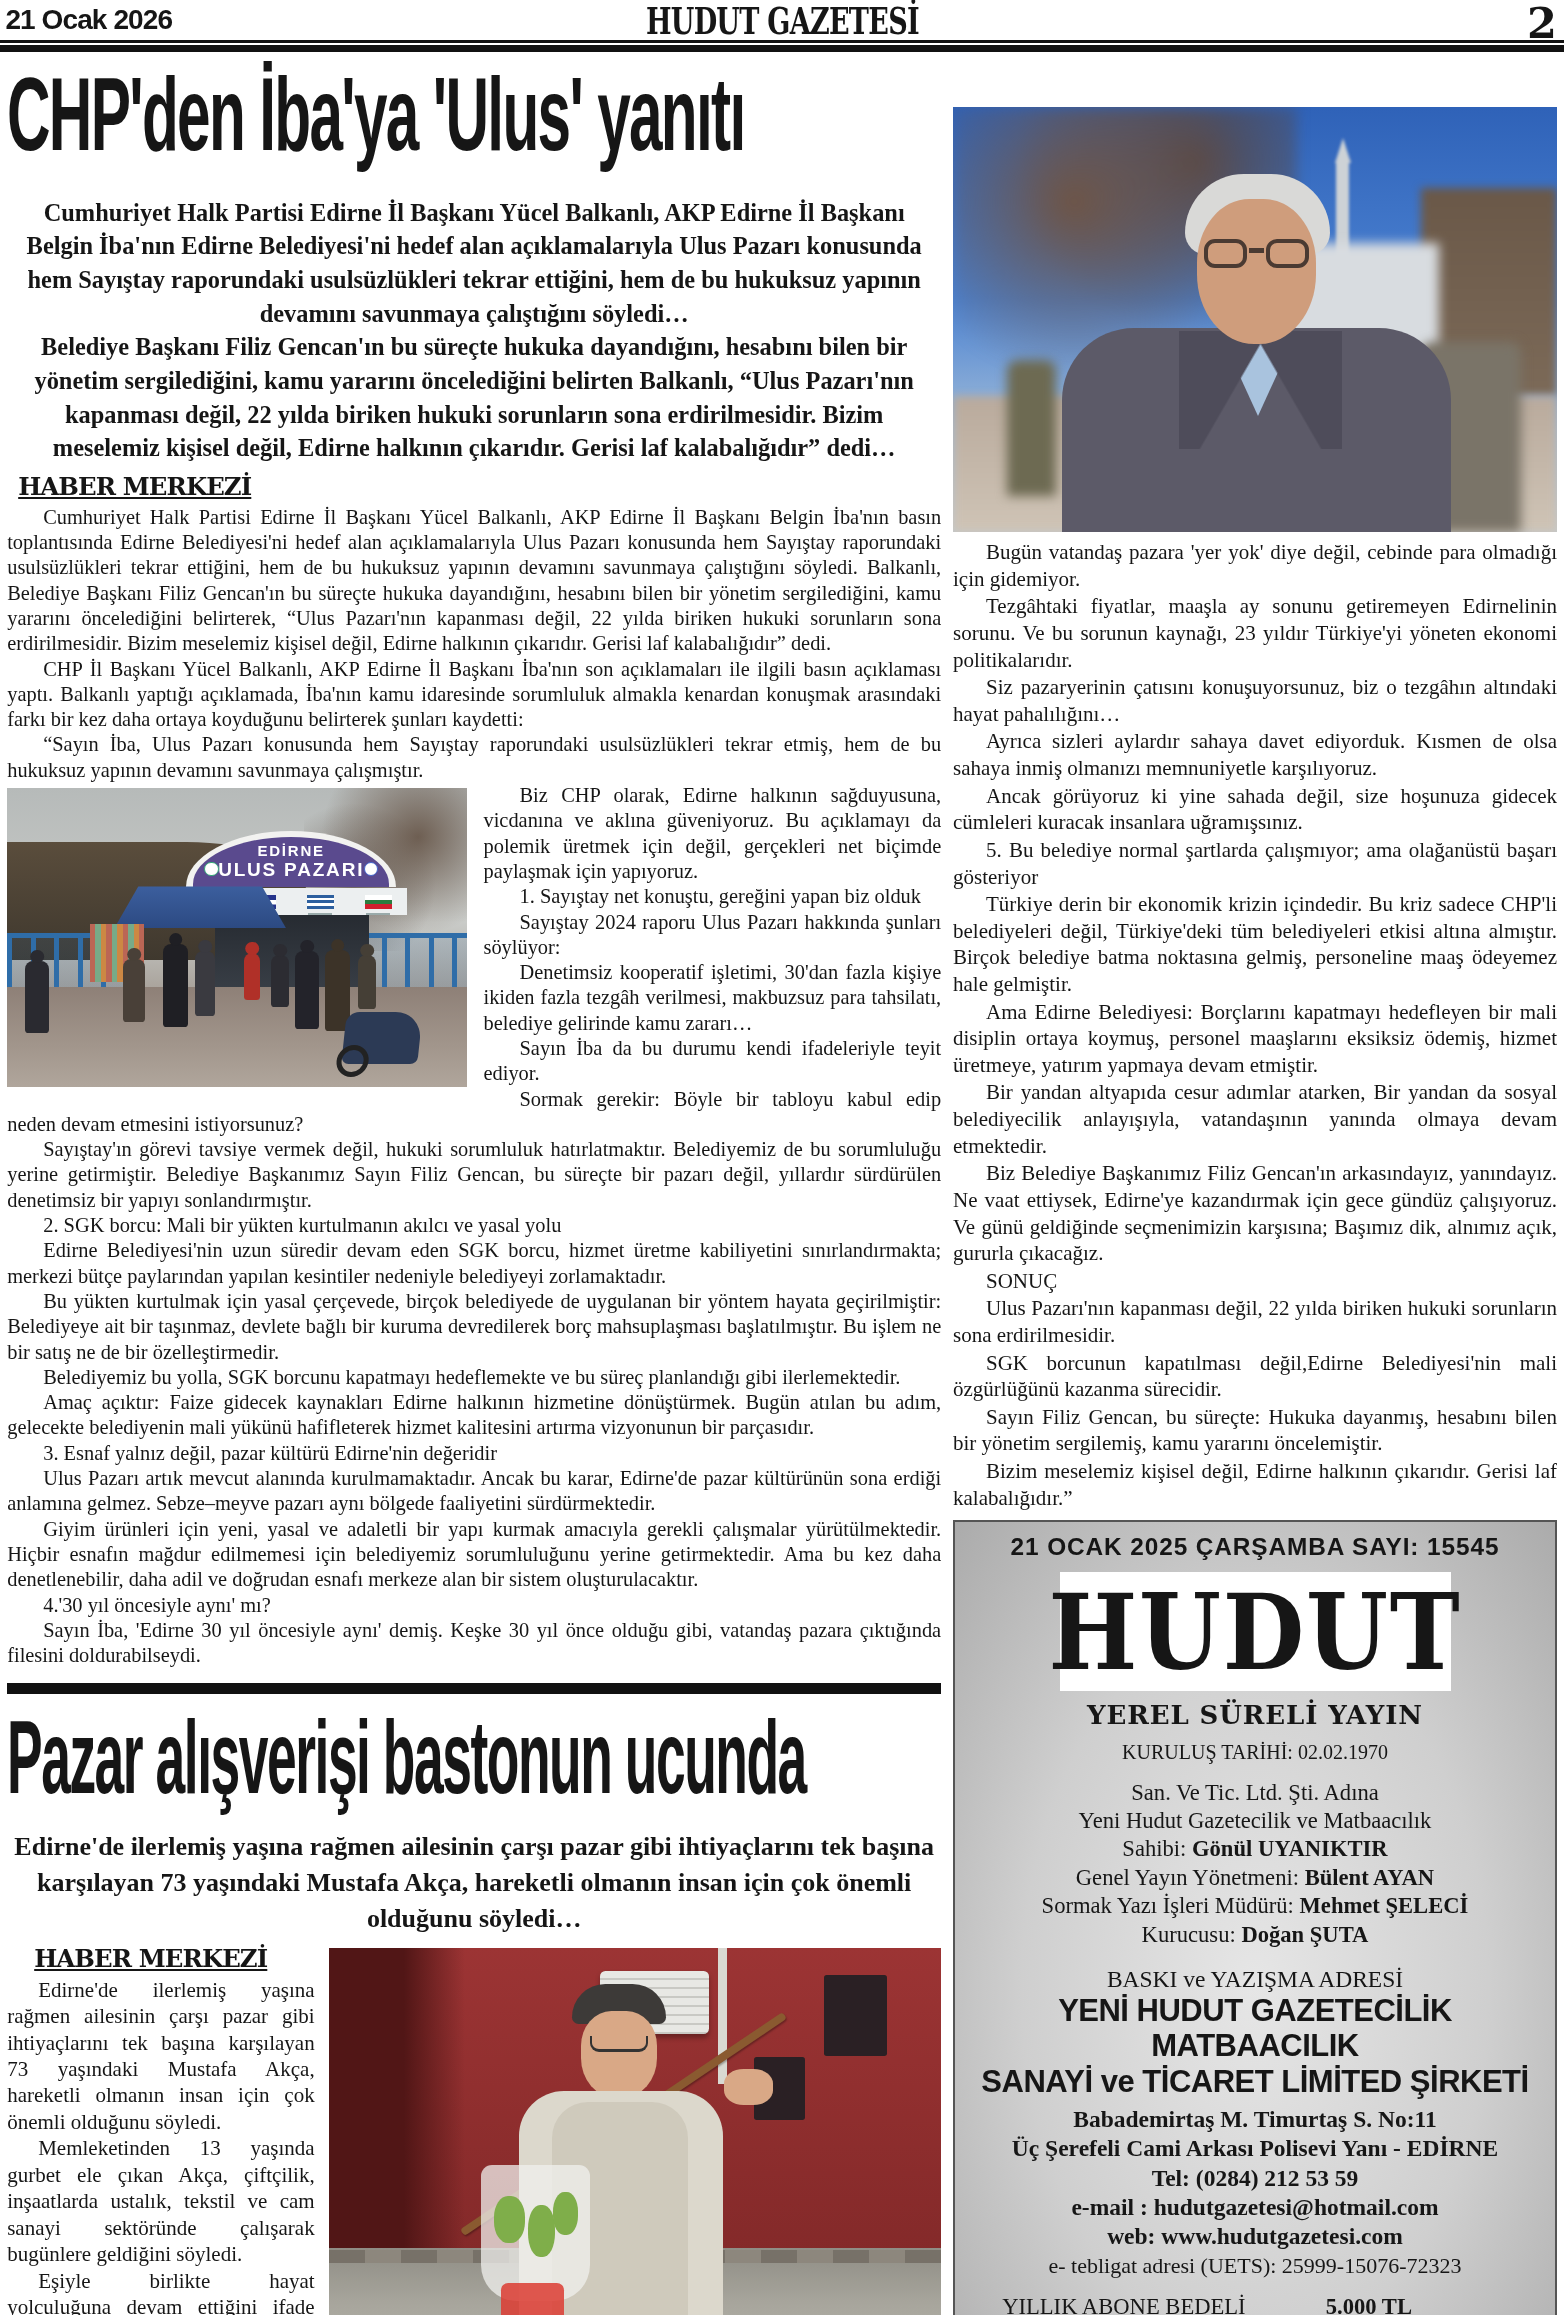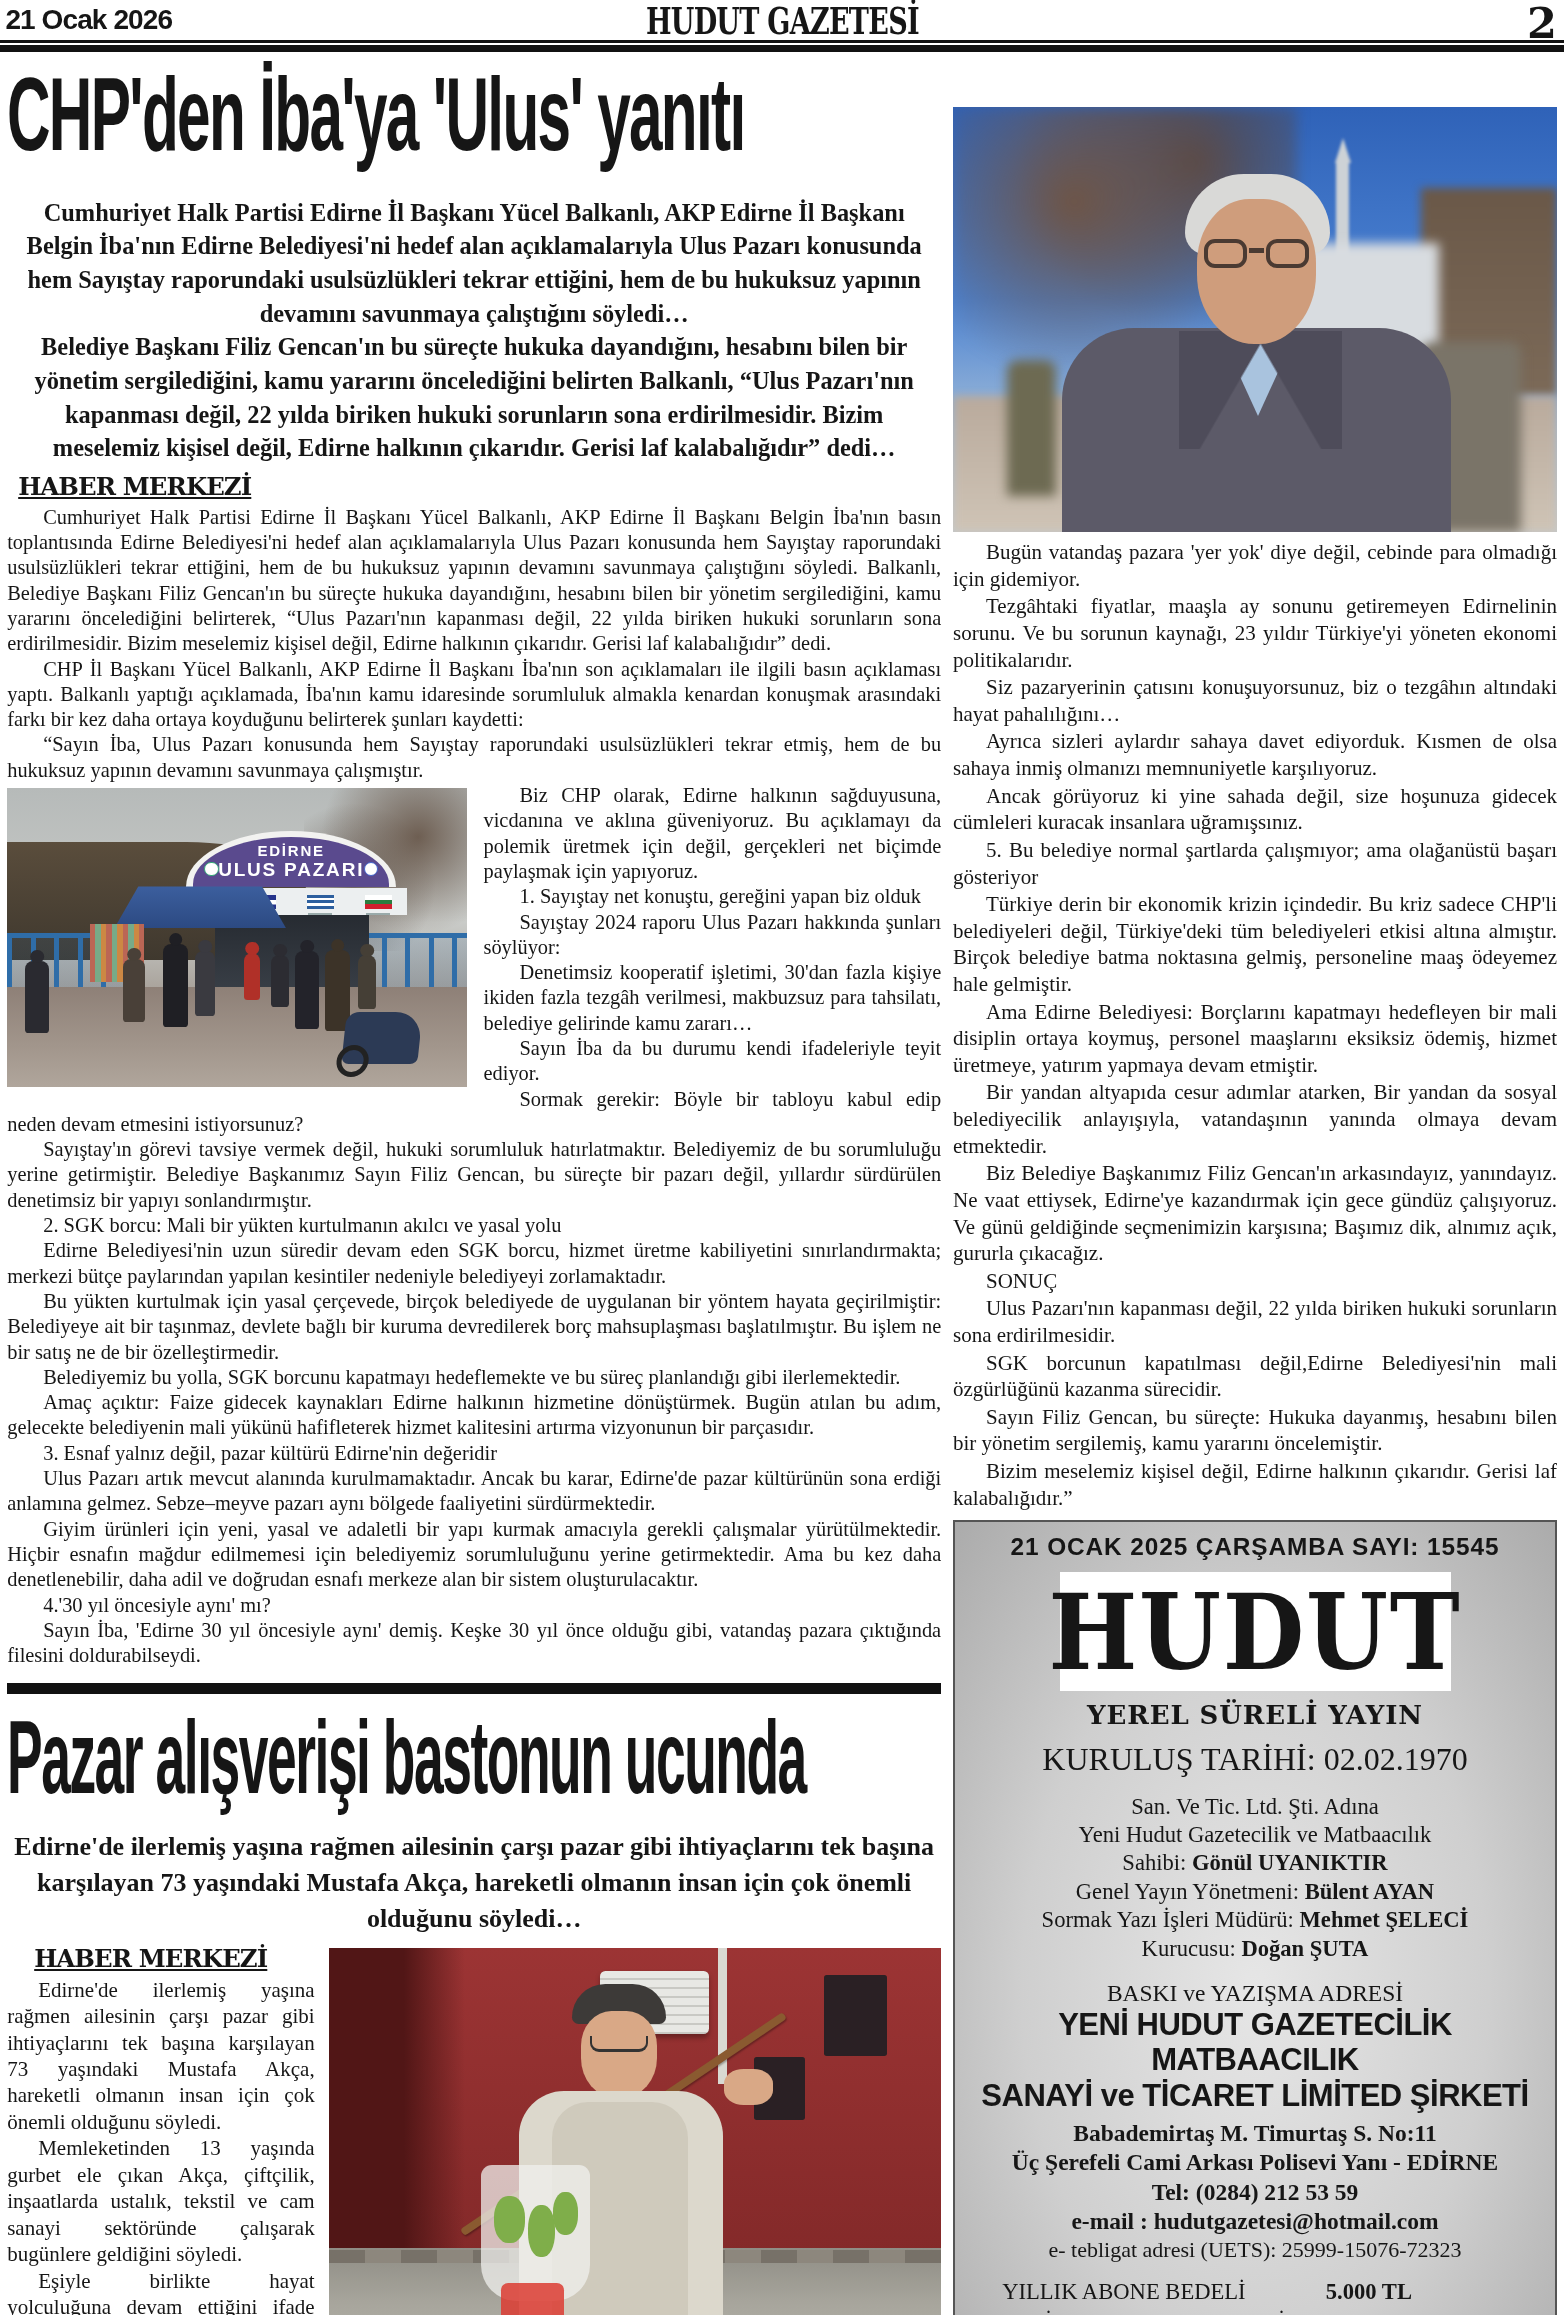--- a/index.html
+++ b/index.html
@@ -162,21 +162,21 @@
   
   .imprint { margin-top:9px; width:604px; height:850px; border:2.7px solid #555; padding:9px 12.7px;
              background:radial-gradient(ellipse at 50% 55%, #e6e6e6 0%, #cfcfcf 55%, #ababab 100%);
              text-align:center; }
   .imp-date { font-family:"Liberation Sans",sans-serif; font-weight:bold; font-size:24.4px; letter-spacing:0.9px; margin-top:1.8px; }
   .imp-logo { width:391px; height:119px; background:#fff; margin:11px auto 1.8px auto;
               display:flex; align-items:center; justify-content:center; }
   .imp-logo span { font-family:"DejaVu Serif",serif; font-weight:bold; font-size:94px; letter-spacing:1.8px;
                    transform:scaleY(1.12); }
   .imp-yerel { font-family:"DejaVu Serif",serif; font-weight:bold; font-size:26px; margin-top:9px; letter-spacing:0.9px; }
-  .imp-kurulus { font-size:32px; margin-top:11px; }
+  .imp-kurulus { font-size:20px; margin-top:11px; }
   .imp-line { font-size:22.6px; line-height:1.26; }
   .imp-gap { height:14.5px; }
   .imp-bold { font-weight:bold; }
   .imp-baski { font-size:23.5px; margin-top:1.8px; }
   .imp-co { font-family:"Liberation Sans",sans-serif; font-weight:bold; font-size:31px; line-height:1.15; letter-spacing:-0.5px; }
   .imp-addr { font-weight:bold; font-size:23.5px; line-height:1.25; }
   .imp-uets { font-size:22px; margin-top:0.9px; }
   .imp-prices { width:88%; margin:12.7px auto 0 auto; }
   .imp-prow { display:flex; font-size:22.6px; line-height:1.38; text-align:left; }
   .imp-prow .pl { flex:0 0 64%; }
@@ -384,20 +384,21 @@
       <span>Kurucusu: </span><span class="imp-bold">Doğan ŞUTA</span>
     </div>
     <div class="imp-gap"></div>
     <div class="imp-baski">BASKI ve YAZIŞMA ADRESİ</div>
     <div class="imp-co">YENİ HUDUT GAZETECİLİK MATBAACILIK</div>
     <div class="imp-co">SANAYİ ve TİCARET LİMİTED ŞİRKETİ</div>
     <div class="imp-addr" style="margin-top:5.4px">Babademirtaş M. Timurtaş S. No:11</div>
     <div class="imp-addr">Üç Şerefeli Cami Arkası Polisevi Yanı - EDİRNE</div>
     <div class="imp-addr">Tel: (0284) 212 53 59</div>
     <div class="imp-addr">e-mail : hudutgazetesi@hotmail.com</div>
+    <div class="imp-addr">web: www.hudutgazetesi.com</div>
     <div class="imp-uets">e- tebligat adresi (UETS): 25999-15076-72323</div>
     <div class="imp-prices">
       <div class="imp-prow">
         <span class="pl">YILLIK ABONE BEDELİ</span>
         <span class="pv">5.000 TL</span>
       </div>
       <div class="imp-prow">
         <span class="pl">ŞEHİR DIŞI ABONE BEDELİ</span>
         <span class="pv">7.500 TL</span>
       </div>

